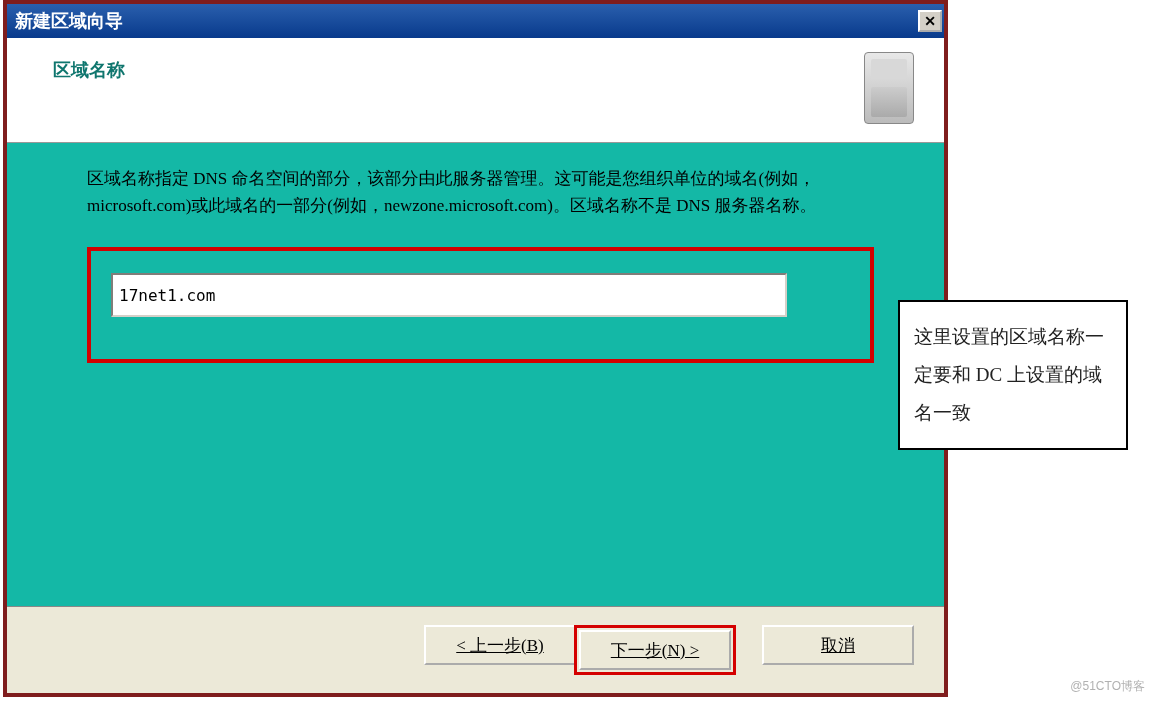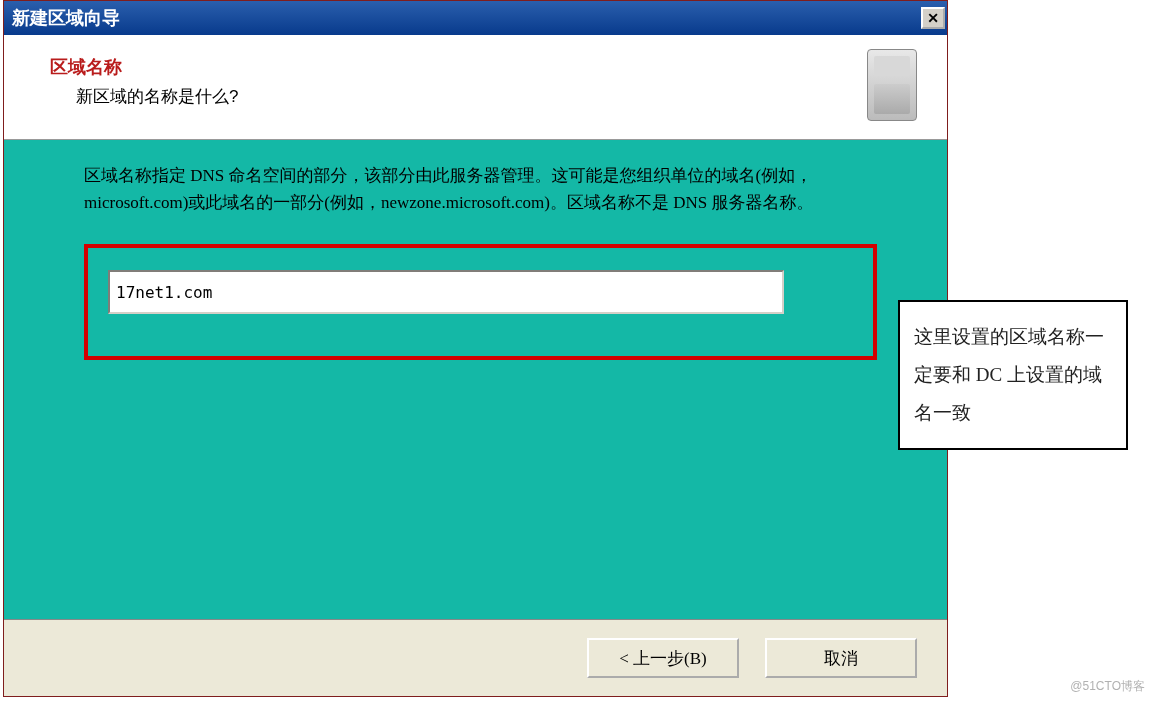--- a/index.html
+++ b/index.html
@@ -9,21 +9,21 @@
       width: 1155px;
       height: 701px;
       position: relative;
     }
     .window {
       position: absolute;
       left: 3px;
       top: 0;
       width: 945px;
       height: 697px;
-      border: 1px solid #7f1d1d;
+      border: 4px solid #7f1d1d;
       background: #ece9d8;
       display: flex;
       flex-direction: column;
     }
     .titlebar {
       height: 34px;
       background: linear-gradient(to bottom, #2a5fad 0%, #083a8c 100%);
       display: flex;
       align-items: center;
       justify-content: space-between;
@@ -52,21 +52,21 @@
       padding: 14px 20px 10px 46px;
       display: flex;
       justify-content: space-between;
       align-items: flex-start;
       border-bottom: 1px solid #999;
     }
     .header-text { padding-top: 6px; }
     .header-title {
       font-size: 18px;
       font-weight: bold;
-      color: #b91c1c;
+      color: #0f766e;
     }
     .header-subtitle {
       font-size: 17px;
       color: #000;
       margin-top: 6px;
       margin-left: 26px;
     }
     .header-icon {
       width: 60px;
       height: 80px;
@@ -142,20 +142,21 @@
     }
     .win-btn {
       height: 40px;
       min-width: 152px;
       background: #ece9d8;
       border: 2px outset #fff;
       font-size: 17px;
       font-family: "SimSun", serif;
       cursor: pointer;
       padding: 0 8px;
+      text-decoration: underline;
     }
     .next-box {
       border: 3px solid #d40000;
       display: inline-flex;
       padding: 2px;
       margin-left: -2px;
     }
     .btn-gap { width: 26px; }
     .annotation {
       position: absolute;
@@ -186,39 +187,41 @@
   <div class="titlebar">
     <span class="titlebar-text">新建区域向导</span>
     <div class="close-btn">
       <span>✕</span>
     </div>
   </div>
 
   <div class="header-section">
     <div class="header-text">
       <div class="header-title">区域名称</div>
-      <div class="header-subtitle">新区域的名称是什么?</div>
     </div>
     <div class="header-icon">
       <div class="server-icon"></div>
     </div>
   </div>
 
   <div class="body-section">
     <div class="description">区域名称指定 DNS 命名空间的部分，该部分由此服务器管理。这可能是您组织单位的域名(例如，microsoft.com)或此域名的一部分(例如，newzone.microsoft.com)。区域名称不是 DNS 服务器名称。</div>
 
     <div class="highlight-box">
       <input class="zone-input" type="text" value="17net1.com" style="">
     </div>
   </div>
 
   <div class="divider-line"></div>
 
   <div class="button-row">
     <button class="win-btn">&lt; 上一步(B)</button>
+    <span class="next-box">
+      <button class="win-btn">下一步(N) &gt;</button>
+    </span>
     <span class="btn-gap"></span>
     <button class="win-btn">取消</button>
   </div>
 </div>
 
 <div class="annotation">这里设置的区域名称一定要和 DC 上设置的域名一致</div>
 
 <div class="watermark">@51CTO博客</div>
 
 </body></html>

